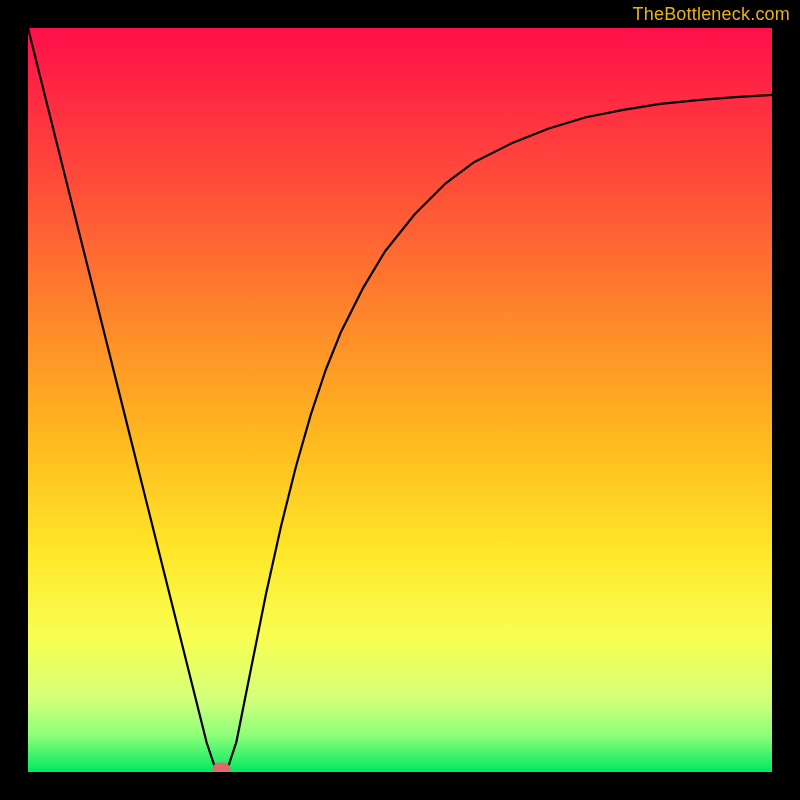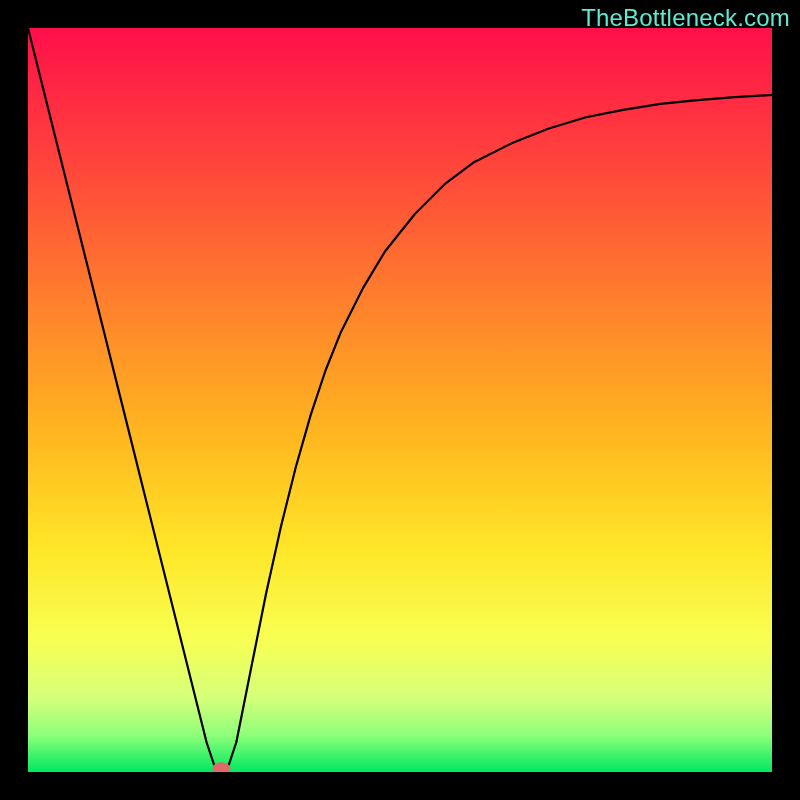--- a/index.html
+++ b/index.html
@@ -23,22 +23,22 @@
     position: absolute;
     left: 0;
     top: 0;
     width: 744px;
     height: 744px;
   }
   .watermark {
     position: absolute;
     top: 4px;
     right: 10px;
-    color: #5eead4;
-    font-size: 24px;
+    color: #eab308;
+    font-size: 18px;
     font-weight: 500;
     letter-spacing: 0.2px;
     user-select: none;
   }
   svg { display: block; }
 </style>
 </head>
 <body>
 
 <div class="frame">

